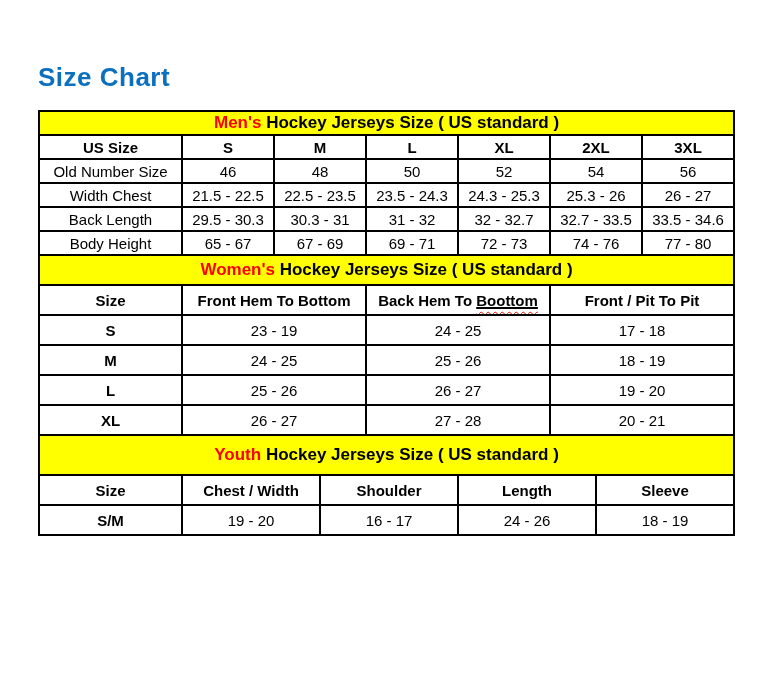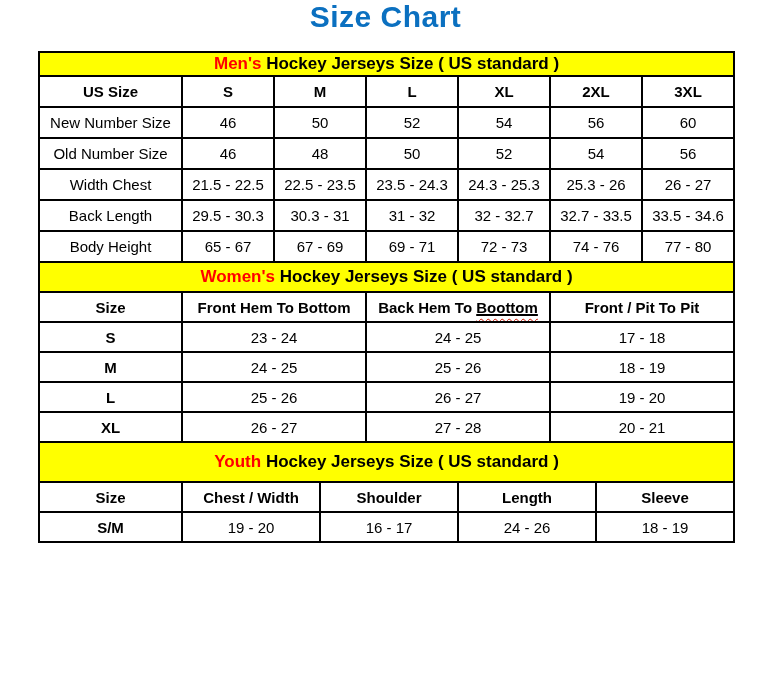--- a/index.html
+++ b/index.html
@@ -4,23 +4,22 @@
 <style>
   * { margin: 0; padding: 0; box-sizing: border-box; }
   html, body { background: #ffffff; }
   body {
     width: 776px; height: 692px; overflow: hidden;
     font-family: "Liberation Sans", sans-serif;
     color: #000000;
   }
   .sheet { width: 695px; margin-left: 38px; }
   .page-title {
-    margin-bottom: 17px;
-    text-align: center;
-    font-size: 30px; font-weight: bold;
+    margin-top: 62px; margin-bottom: 17px;
+    font-size: 26px; font-weight: bold;
     color: #0b70c0;
     letter-spacing: 0.5px;
   }
   table {
     border-collapse: collapse;
     table-layout: fixed;
     width: 695px;
   }
   table + table { margin-top: -2px; padding-left: 36px; } 
   td, th {
@@ -37,21 +36,21 @@
     font-size: 17px;
   }
   .band-mens   { height: 24px; }
   .band-womens { height: 30px; }
   .band-youth  { height: 40px; }
   .accent { color: #ff0000; }
   th { font-weight: bold; }
   td.rowlabel { font-weight: normal; }
   td.sizelabel { font-weight: bold; }
   td.val { font-weight: normal; }
-  .mens   th, .mens   td.rowlabel, .mens   td.val { height: 31px; border-radius: 7px; }
+  .mens   th, .mens   td.rowlabel, .mens   td.val { height: 24px; border-radius: 7px; }
   .womens th, .womens td.sizelabel, .womens td.val { height: 30px; }
   .youth  th, .youth  td.sizelabel, .youth  td.val { height: 30px; }
   .u-solid { text-decoration: underline; text-decoration-thickness: 2px; }
   .u-wavy {
     text-decoration: underline wavy #cc1100;
     text-decoration-thickness: 1px;
     text-underline-offset: 5px;
   }
 </style>
 </head>
@@ -78,29 +77,20 @@
       </td>
     </tr>
     <tr>
       <th>US Size</th>
       <th>S</th>
       <th>M</th>
       <th>L</th>
       <th>XL</th>
       <th>2XL</th>
       <th>3XL</th>
-    </tr>
-    <tr>
-      <td class="rowlabel">New Number Size</td>
-      <td class="val">46</td>
-      <td class="val">50</td>
-      <td class="val">52</td>
-      <td class="val">54</td>
-      <td class="val">56</td>
-      <td class="val">60</td>
     </tr>
     <tr>
       <td class="rowlabel">Old Number Size</td>
       <td class="val">46</td>
       <td class="val">48</td>
       <td class="val">50</td>
       <td class="val">52</td>
       <td class="val">54</td>
       <td class="val">56</td>
     </tr>
@@ -148,21 +138,21 @@
       </td>
     </tr>
     <tr>
       <th>Size</th>
       <th>Front Hem To Bottom</th>
       <th><span>Back Hem To </span><span class="u-solid"><span class="u-wavy">Boottom</span></span></th>
       <th>Front / Pit To Pit</th>
     </tr>
     <tr>
       <td class="sizelabel">S</td>
-      <td class="val">23 - 24</td>
+      <td class="val">23 - 19</td>
       <td class="val">24 - 25</td>
       <td class="val">17 - 18</td>
     </tr>
     <tr>
       <td class="sizelabel">M</td>
       <td class="val">24 - 25</td>
       <td class="val">25 - 26</td>
       <td class="val">18 - 19</td>
     </tr>
     <tr>

